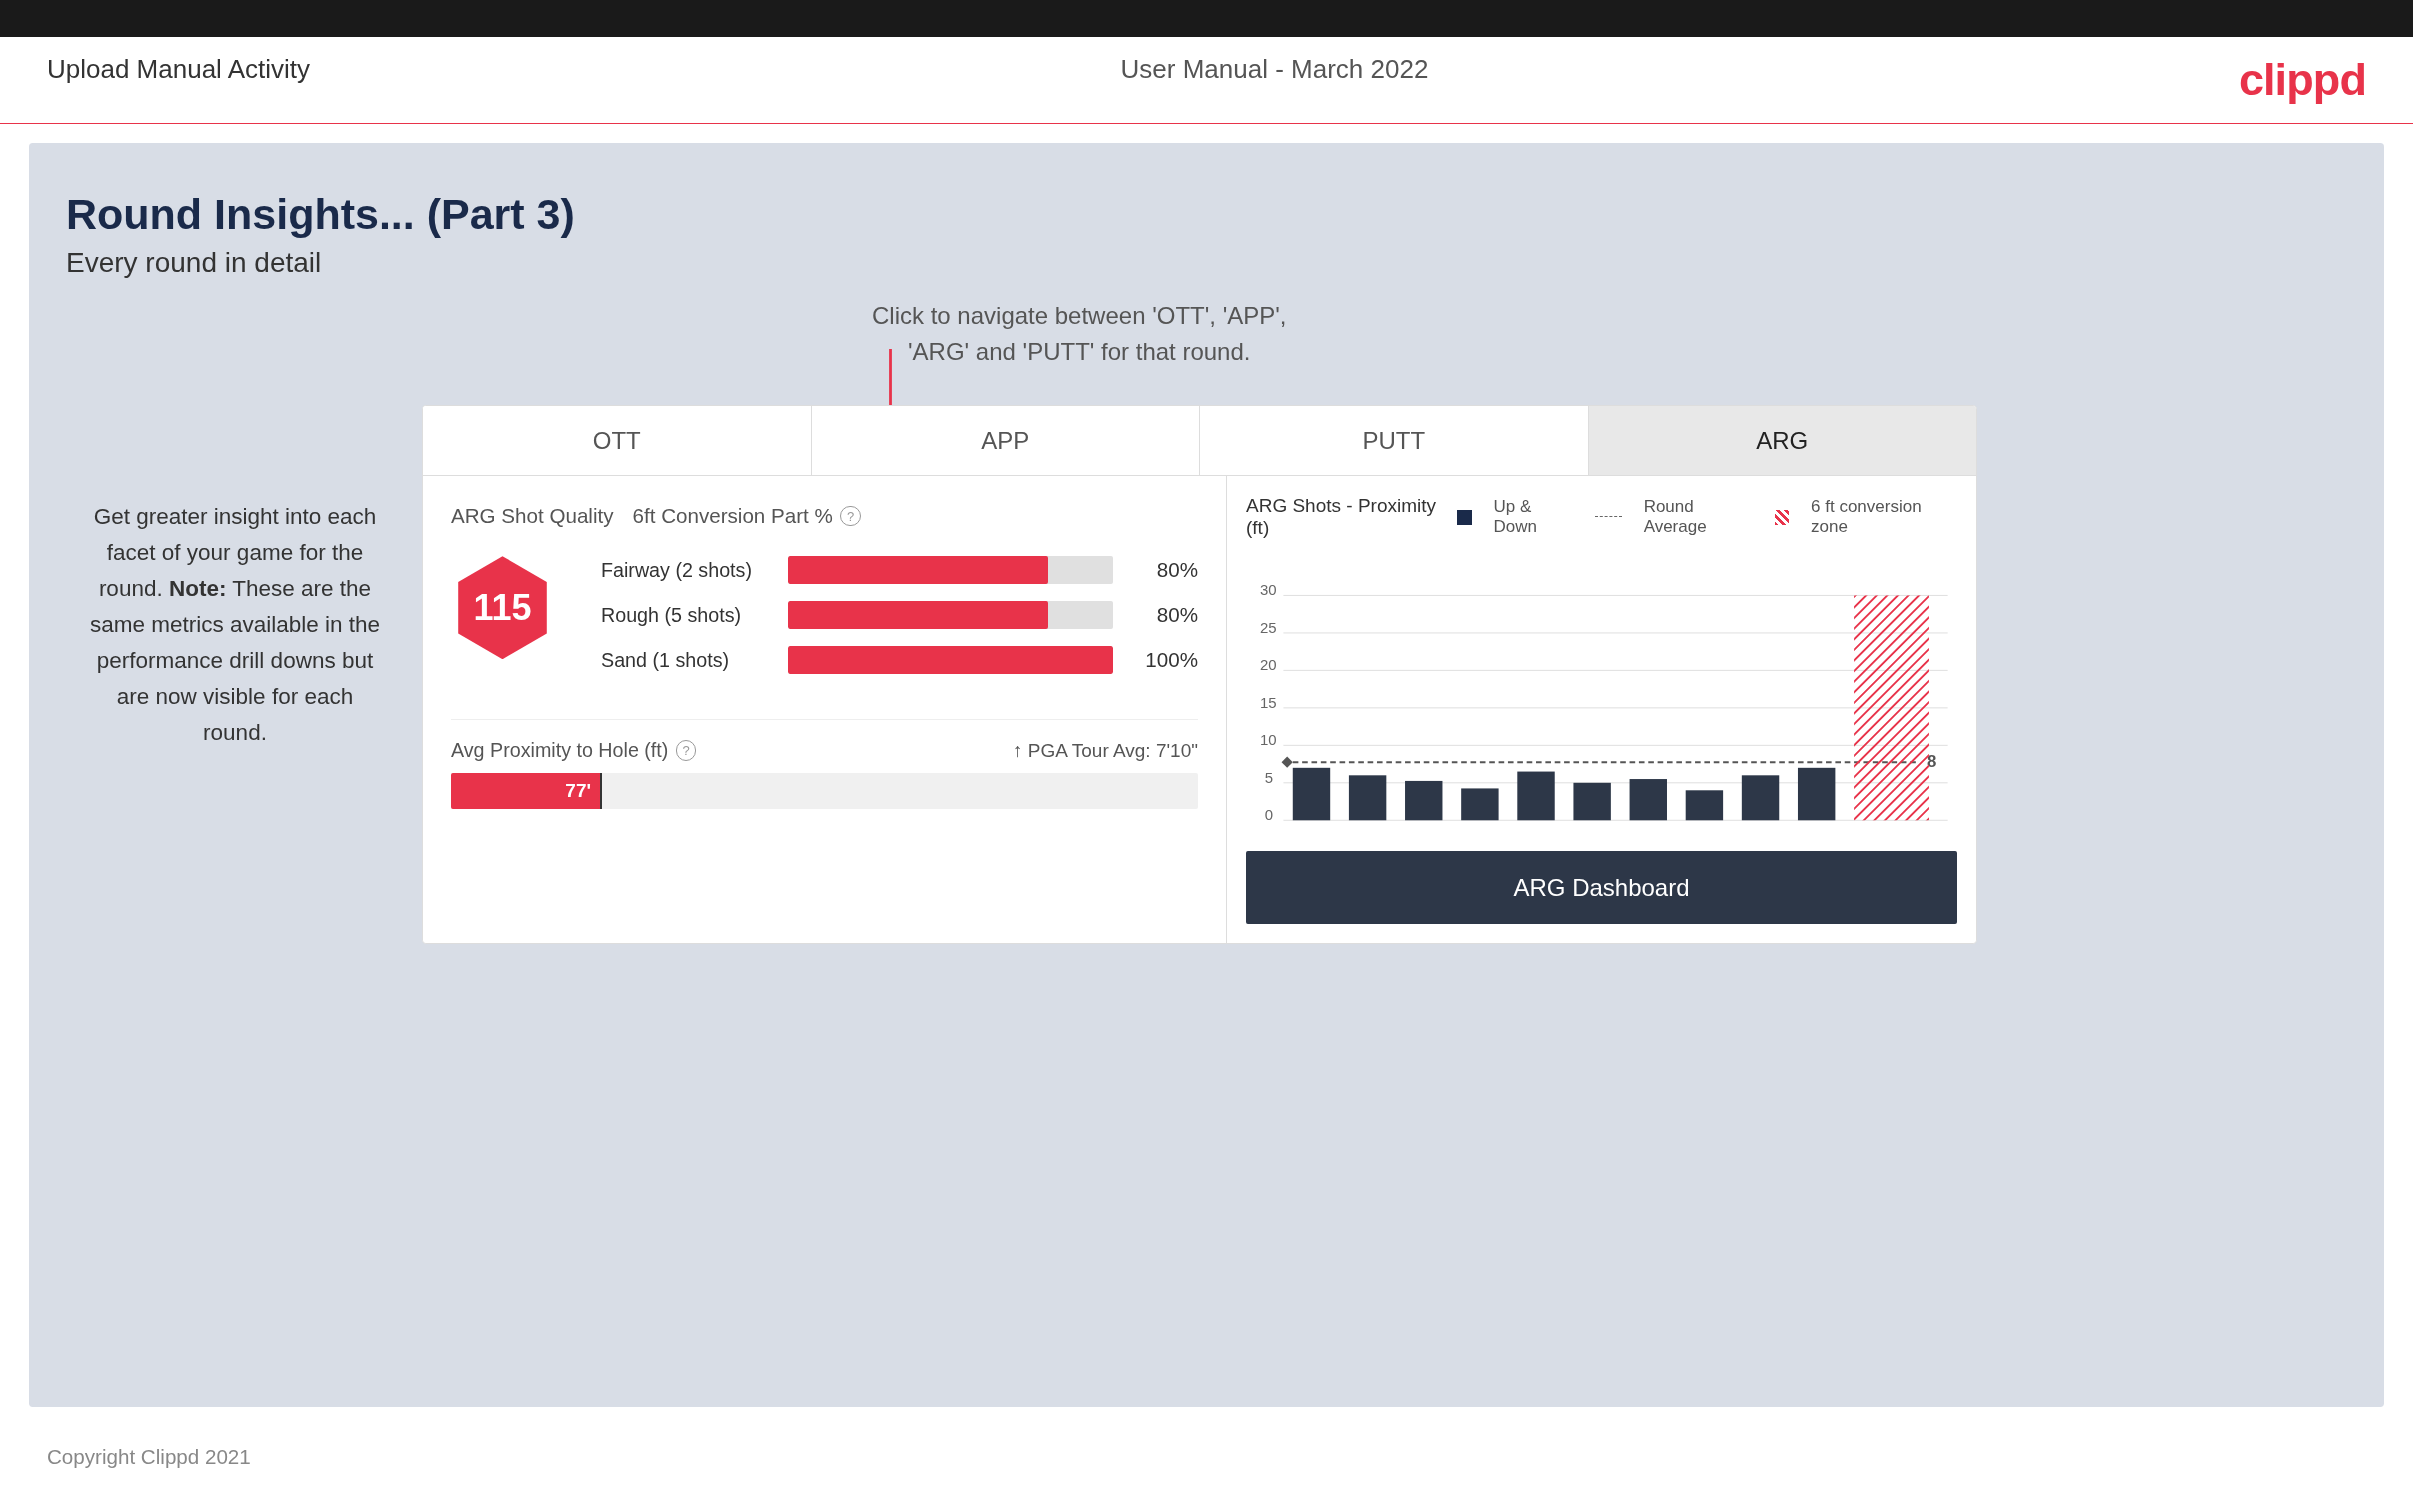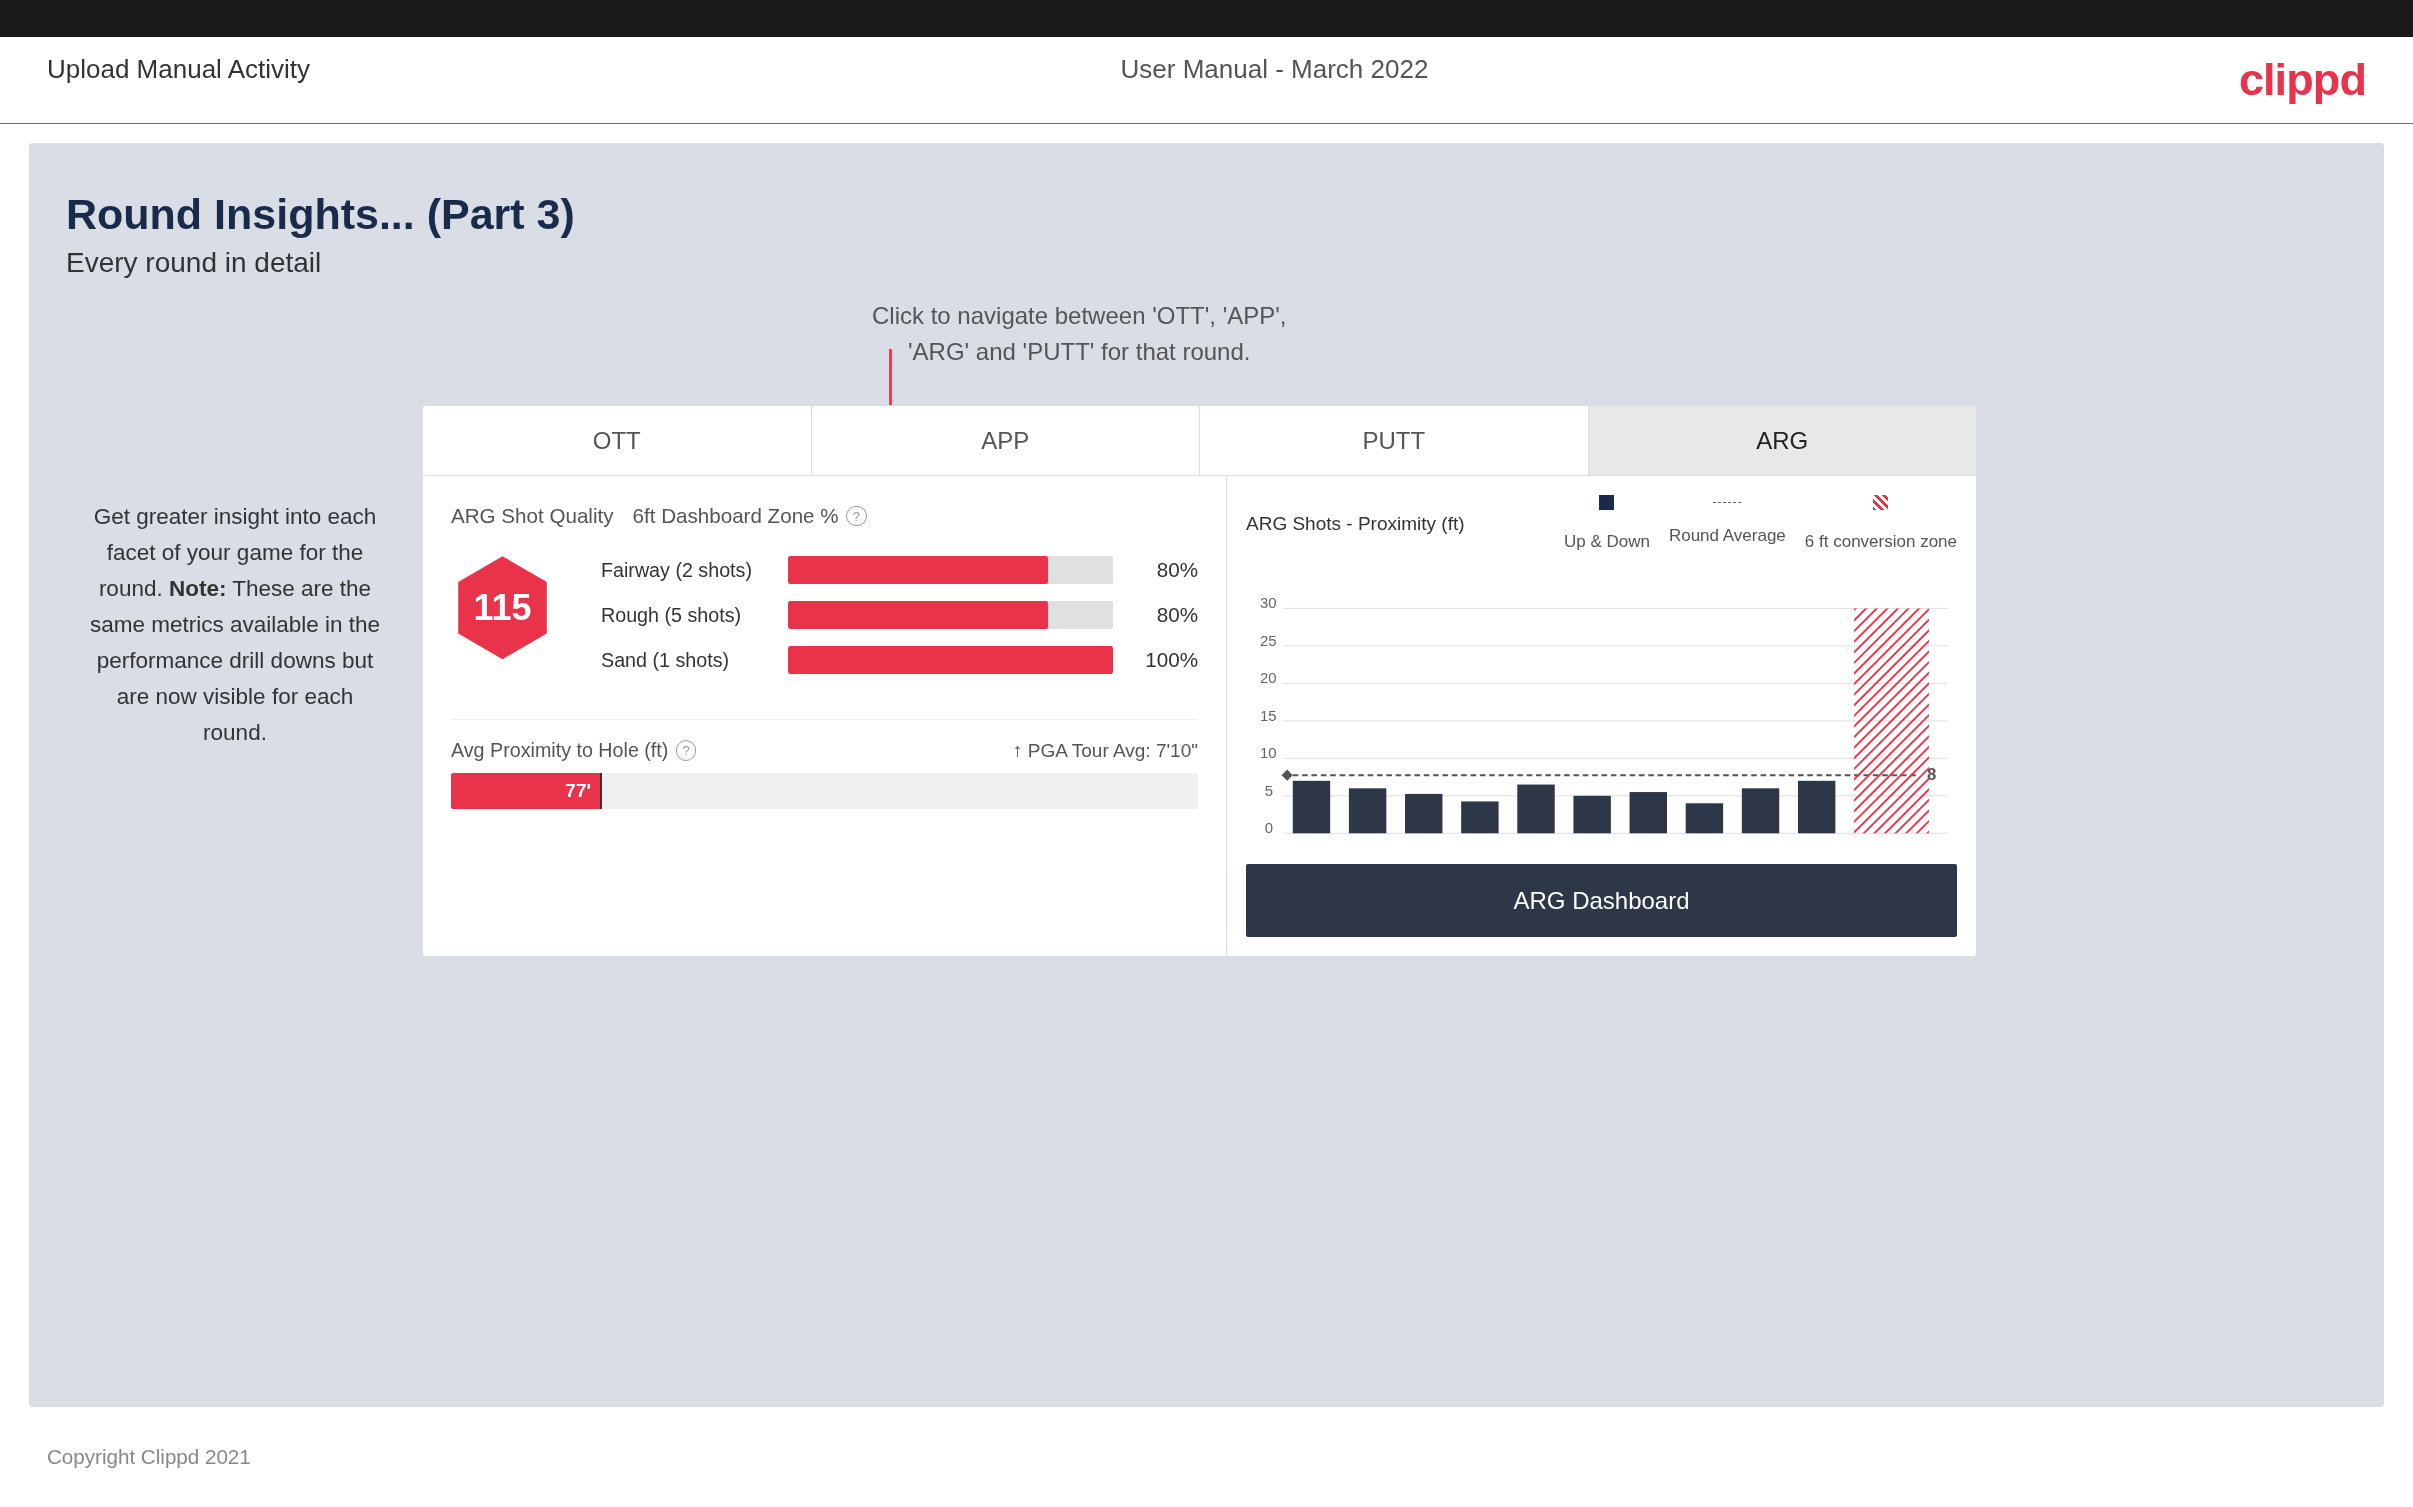--- a/index.html
+++ b/index.html
@@ -312,21 +312,20 @@
       display: flex;
       align-items: center;
       gap: 19px;
       font-size: 17px;
       color: #555;
     }
     .legend-item {
       display: flex;
       align-items: center;
       gap: 22px;
-      flex-direction: column;
     }
     .legend-square {
       width: 15px;
       height: 15px;
       background: #1a2a4a;
     }
     .legend-dashed {
       width: 28px;
       height: 1.9px;
       border-top: 1.9px dashed #666;
@@ -424,21 +423,21 @@
       <div class="tab-item active">ARG</div>
     </div>
 
     <div class="card-content">
 
       <div class="left-panel">
 
         <div class="panel-header">
           <span class="panel-label">ARG Shot Quality</span>
           <span class="panel-sublabel">
-            <span>6ft Dashboard Zone %</span>
+            <span>6ft Conversion Part %</span>
             <span class="help-icon">?</span>
           </span>
         </div>
 
         <div style="display:flex;align-items:flex-start;gap:28px;">
           <div class="hex-container">
             <div class="hexagon">
               <span>115</span>
             </div>
           </div>

